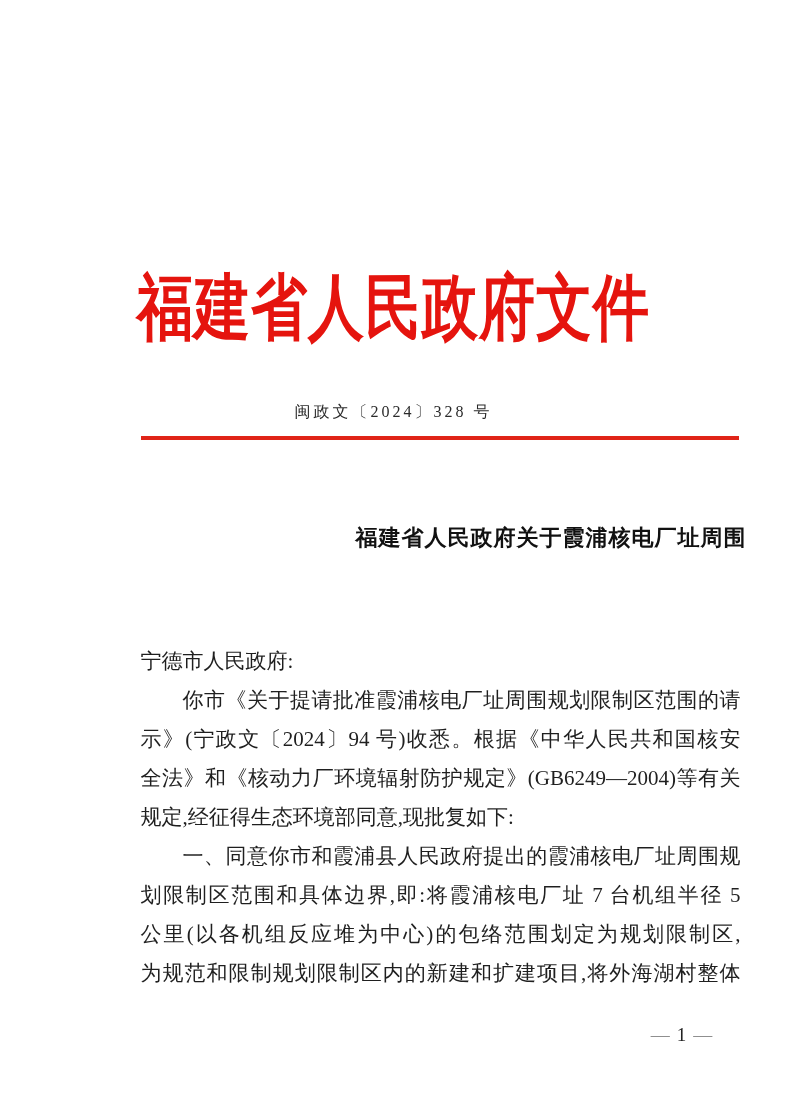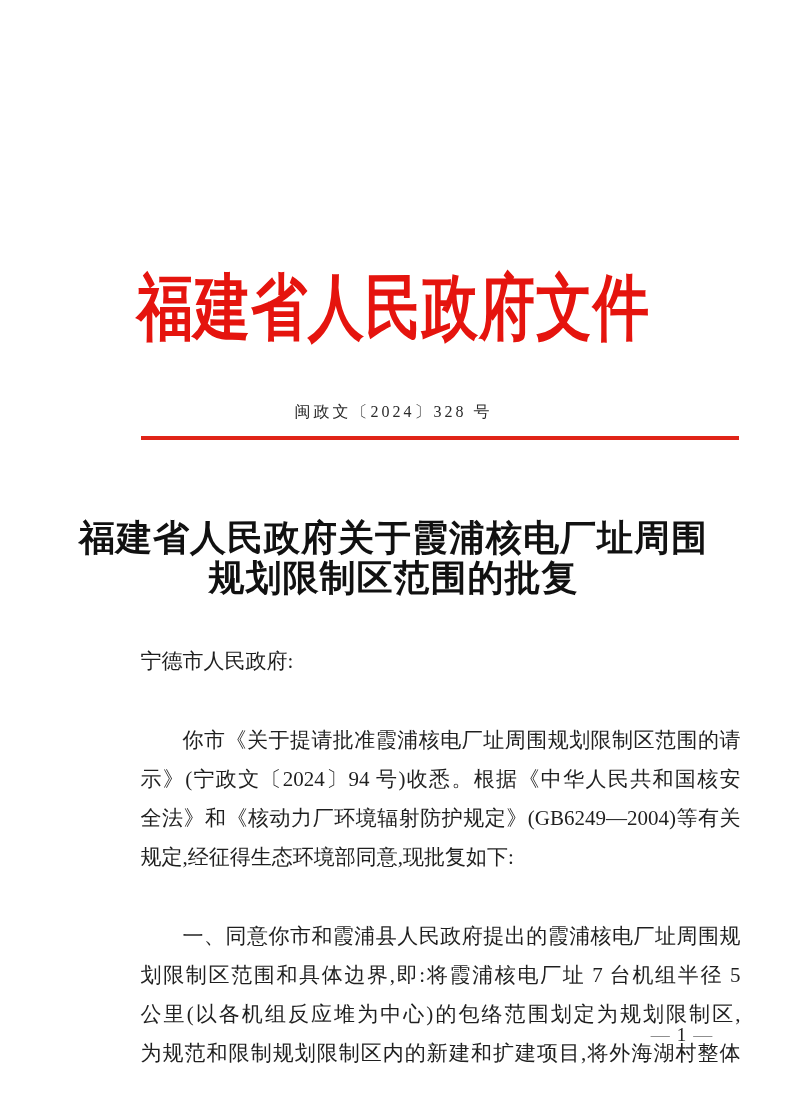--- a/index.html
+++ b/index.html
@@ -58,22 +58,22 @@
     width: 598px;
     height: 4px;
     background: var(--rule-red);
   }
   
   .doc-title {
     position: absolute;
     top: 518px;
     left: 0;
     width: 100%;
-    text-align: center;
-    font-size: 36px;
+    text-align: right;
+    font-size: 22px;
     font-weight: bold;
     line-height: 40px;
     letter-spacing: 1px;
     color: #111;
   }
   
   .body-block {
     position: absolute;
     top: 642px;
     left: 100px;
@@ -86,21 +86,20 @@
     text-align: justify;
     text-align-last: justify;
     white-space: nowrap;
   }
   .body-line.no-justify {
     text-align: center;
     text-align-last: left;
   }
   .body-line.indent {
     padding-left: 42px;
-    margin-top: 40px;
   }
   .salutation {
     text-align: left;
     white-space: nowrap;
   }
   
   .page-number {
     position: absolute;
     top: 1024px;
     left: 596px;
@@ -124,21 +123,20 @@
 <div class="page">
 
   <div class="org-header">福建省人民政府文件</div>
 
   <div class="doc-number">闽政文〔2024〕328 号</div>
 
   <div class="red-rule"></div>
 
   <div class="doc-title">
     <div>福建省人民政府关于霞浦核电厂址周围</div>
-    <div>规划限制区范围的批复</div>
   </div>
 
   <div class="body-block">
     <div class="salutation">宁德市人民政府:</div>
     <div>
         <div class="body-line indent">你市《关于提请批准霞浦核电厂址周围规划限制区范围的请</div>
         <div class="body-line">示》(宁政文〔2024〕94 号)收悉。根据《中华人民共和国核安</div>
         <div class="body-line">全法》和《核动力厂环境辐射防护规定》(GB6249—2004)等有关</div>
         <div class="body-line no-justify">规定,经征得生态环境部同意,现批复如下:</div>
         <div class="body-line indent">一、同意你市和霞浦县人民政府提出的霞浦核电厂址周围规</div>

